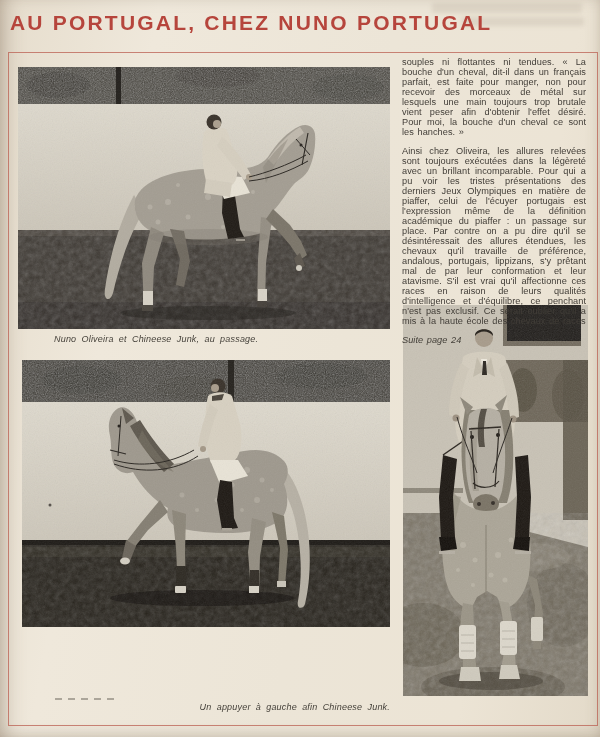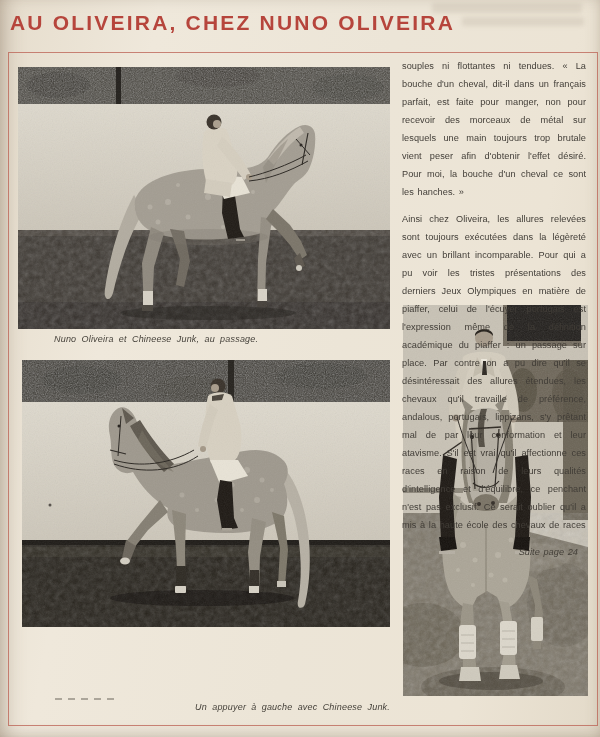--- a/index.html
+++ b/index.html
@@ -28,25 +28,25 @@
   .p2{left:22px;top:360px;width:368px;height:267px;}
   .p3{left:403px;top:305px;width:185px;height:391px;}
   .cap{
     position:absolute;font-style:italic;font-size:9px;color:#46423b;
     letter-spacing:.2px;word-spacing:2.5px;white-space:nowrap;
   }
   .cap1{left:18px;top:334px;margin-left:36px;}
   .cap2{left:140px;top:702px;width:250px;text-align:right;}
   .column{
     position:absolute;left:402px;top:57px;width:184px;
-    font-size:9.2px;line-height:18px;color:#413d37;text-align:justify;
+    font-size:9.2px;line-height:10px;color:#413d37;text-align:justify;
     word-spacing:1px;letter-spacing:.05px;
   }
   .column p{margin:0 0 9px 0;}
-  .suite{font-style:italic;text-align:right;padding-right:8px;margin-top:8px;font-size:9.2px;color:#45413a;}
+  .suite{font-style:italic;text-align:left;padding-right:8px;margin-top:8px;font-size:9.2px;color:#45413a;}
   .pencil-marks{
     position:absolute;left:55px;top:698px;width:64px;height:2px;opacity:.45;
     background:repeating-linear-gradient(90deg,#5a554b 0 7px,transparent 7px 13px);
   }
 </style>
 </head>
 <body>
 
 <div class="page">
 
@@ -63,21 +63,21 @@
       <linearGradient id="wallg" x1="0" y1="0" x2="0" y2="1">
         <stop offset="0" stop-color="#ded9cd"></stop>
           <stop offset="1" stop-color="#ccc6b9"></stop>
       </linearGradient>
     </defs>
   </svg>
 
   <div class="ghost g1"></div>
   <div class="ghost g2"></div>
 
-  <h1 class="title">AU OLIVEIRA, CHEZ NUNO OLIVEIRA</h1>
+  <h1 class="title">AU PORTUGAL, CHEZ NUNO PORTUGAL</h1>
   <div class="frame"></div>
 
   <figure class="photo p1">
     <svg viewBox="0 0 372 262" preserveAspectRatio="none">
       <rect width="372" height="262" fill="#d8d3c7"></rect>
       <rect y="35" width="372" height="130" fill="url(#wallg)"></rect>
 
       <rect width="372" height="37" fill="#45423b"></rect>
       <ellipse cx="40" cy="18" rx="32" ry="13" fill="#302d28" opacity=".55"></ellipse>
       <ellipse cx="200" cy="9" rx="42" ry="11" fill="#2e2b26" opacity=".45"></ellipse>
@@ -199,21 +199,21 @@
       <rect x="228" y="210" width="9" height="16" fill="#332e27"></rect>
       <rect x="227" y="226" width="10" height="7" fill="#d6d1c5"></rect>
       <path d="M250,152 L258,188 L256,226 L263,226 L266,190 L262,156 Z" fill="#7d7769"></path>
       <rect x="255" y="221" width="9" height="6" fill="#c9c4b8"></rect>
 
       <path d="M92,100 C118,108 148,104 172,90" stroke="#2b2722" stroke-width="1" fill="none"></path>
       <path d="M92,104 C120,114 152,112 176,96" stroke="#2b2722" stroke-width="1" fill="none"></path>
       <rect width="368" height="267" filter="url(#grainF)" opacity=".09"></rect>
     </svg>
   </figure>
-  <figcaption class="cap cap2">Un appuyer à gauche avec Chineese Junk.</figcaption>
+  <figcaption class="cap cap2">Un appuyer à gauche afin Chineese Junk.</figcaption>
 
   <figure class="photo p3">
     <svg viewBox="0 0 185 391" preserveAspectRatio="none">
       <rect width="185" height="250" fill="#c8c2b5"></rect>
 
       <rect x="100" y="0" width="78" height="41" fill="#1b1815"></rect>
       <rect x="100" y="36" width="78" height="5" fill="#6f6759"></rect>
       <rect x="100" y="0" width="4" height="41" fill="#6f6759"></rect>
       <rect x="100" y="0" width="78" height="41" filter="url(#grainF)" opacity=".15"></rect>
 

